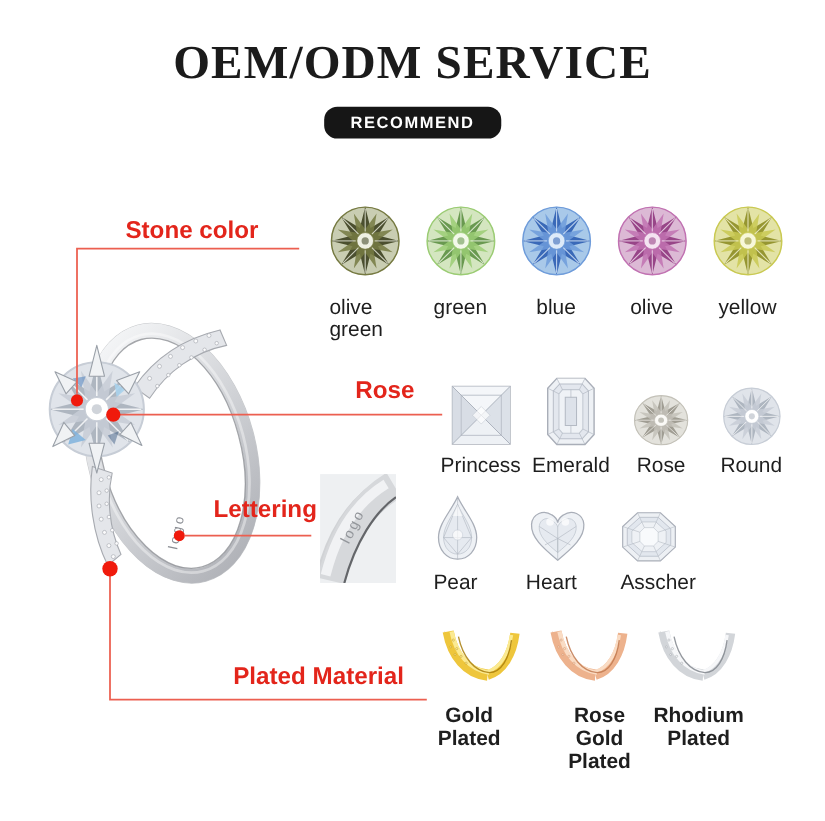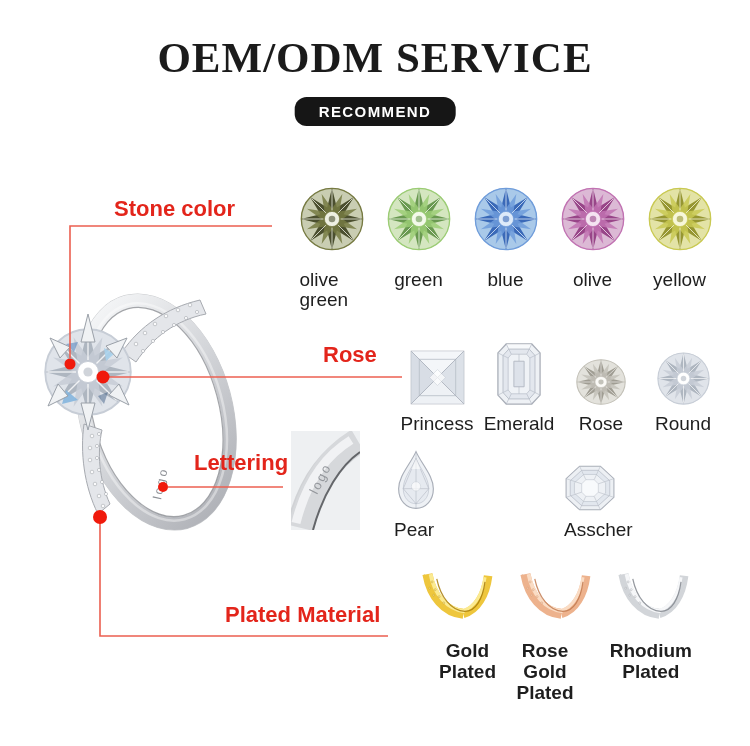--- a/index.html
+++ b/index.html
@@ -13,38 +13,38 @@
   .title{position:absolute;top:33px;left:0;right:0;text-align:center;
          font-family:"Liberation Serif","DejaVu Serif",serif;font-weight:bold;
          font-size:43px;letter-spacing:1px;color:var(--title-color);}
   .badge{position:absolute;top:97px;left:50%;transform:translateX(-50%);
          background:var(--badge-bg);color:#fff;font-size:15px;font-weight:600;
          letter-spacing:1.4px;padding:6px 24px;border-radius:12px;white-space:nowrap;}
   .red-label{position:absolute;color:var(--accent-red);font-weight:bold;font-size:22px;white-space:nowrap;}
   .lbl-stone{left:114px;top:196px}
   .lbl-shape{left:323px;top:342px}
   .lbl-lettering{left:194px;top:450px}
-  .lbl-plated{left:225px;top:602px}
+  .lbl-plated{left:212px;top:602px}
   .overlay{position:absolute;left:0;top:0;width:750px;height:746px;pointer-events:none}
   .row{position:absolute;display:flex}
   .gems-row{left:288px;top:186px}
   .gem-col{width:87px;display:flex;flex-direction:column;align-items:center}
   .gem-col svg{width:66px;height:66px}
   .gem-label{margin-top:18px;font-size:19px;line-height:20px;color:var(--text-dark);text-align:left;max-width:64px}
   .shape-row1{left:396px;top:340px}
   .shape-col{width:82px;display:flex;flex-direction:column;align-items:center}
   .icon-box{height:66px;display:flex;align-items:flex-end;justify-content:center}
   .shape-label{margin-top:7px;font-size:19px;color:var(--text-dark);text-align:center}
   .abs-col{position:absolute;display:flex;flex-direction:column;align-items:flex-start}
   .pear-col{left:394px;top:446px;width:80px}
   .heart-col{left:478px;top:446px;width:80px}
   .asscher-col{left:564px;top:446px;width:88px}
   .inset{position:absolute;left:291px;top:431px;width:69px;height:99px;background:#eef0f2;overflow:hidden}
   .plated-row{left:398px;top:571px}
-  .plated-col{width:98px;display:flex;flex-direction:column;align-items:flex-end}
+  .plated-col{width:98px;display:flex;flex-direction:column;align-items:flex-start}
   .plated-label{margin-top:13px;font-size:19px;line-height:21px;font-weight:bold;color:var(--text-dark);text-align:center}
   .defs-holder{position:absolute;width:0;height:0;overflow:hidden}
 </style>
 </head>
 <body>
 
 <svg class="defs-holder" aria-hidden="true">
   <defs>
     <symbol id="gem-round" viewBox="0 0 100 100">
       <circle cx="50" cy="50" r="47" style="fill:var(--gb)"></circle>
@@ -289,20 +289,28 @@
   </div>
 
   <div class="abs-col pear-col">
     <div class="icon-box">
         <svg width="44" height="64" viewBox="0 0 76 106">
           <use href="#gem-pear"></use>
         </svg>
       </div>
     <div class="shape-label">Pear</div>
   </div>
+  <div class="abs-col heart-col">
+    <div class="icon-box">
+        <svg width="58" height="53" viewBox="0 0 100 90">
+          <use href="#gem-heart"></use>
+        </svg>
+      </div>
+    <div class="shape-label">Heart</div>
+  </div>
   <div class="abs-col asscher-col">
     <div class="icon-box">
         <svg width="52" height="48" viewBox="0 0 100 92">
           <use href="#gem-asscher"></use>
         </svg>
       </div>
     <div class="shape-label">Asscher</div>
   </div>
 
   <div class="inset">

